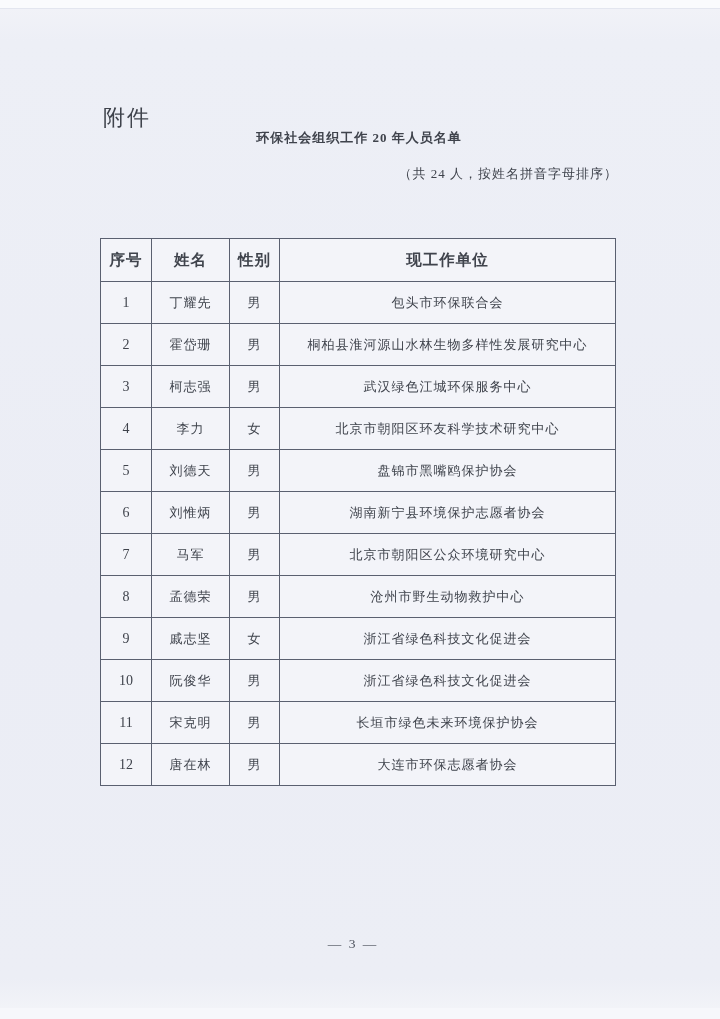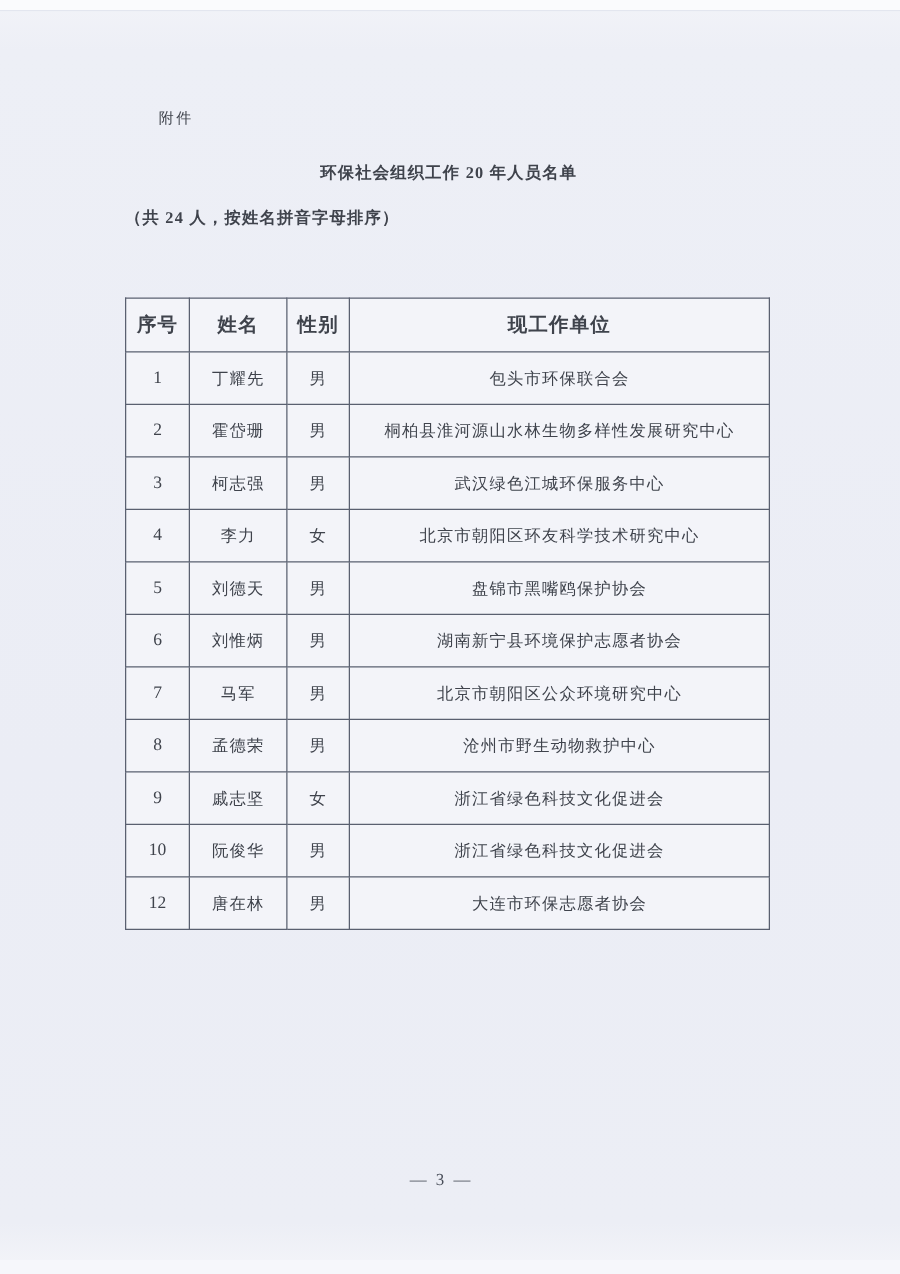--- a/index.html
+++ b/index.html
@@ -23,40 +23,38 @@
     position: absolute; top: 0; left: 0; right: 0; height: 9px;
     background: #fafbfd;
     border-bottom: 1px solid #e3e6ef;
   }
   .edge-bottom {
     position: absolute; bottom: 0; left: 0; right: 0; height: 11px;
     background: #f6f7fb;
   }
   .attachment {
     position: absolute;
-    left: 103px; top: 86px;
-    font-size: 12px;
+    left: 103px; top: 103px;
+    font-size: 22px;
     letter-spacing: 2px;
-    margin-left: 24px;
   }
   .doc-title {
     position: absolute;
     left: 100px; top: 129px; width: 518px;
     text-align: center;
     font-size: 13px;
     font-weight: bold;
     letter-spacing: 1px;
   }
   .doc-subtitle {
     position: absolute;
     left: 100px; top: 165px; width: 518px;
-    text-align: left;
+    text-align: right;
     font-size: 13px;
     letter-spacing: 1px;
-    font-weight: bold;
   }
   table.roster {
     position: absolute;
     left: 100px; top: 238px;
     width: 516px;
     border-collapse: collapse;
     background: var(--table-bg);
     table-layout: fixed;
   }
   table.roster th, table.roster td {
@@ -173,20 +171,26 @@
         <td class="cell-gender">女</td>
         <td class="cell-unit">浙江省绿色科技文化促进会</td>
       </tr>
       <tr>
         <td class="cell-no">10</td>
         <td class="cell-name">阮俊华</td>
         <td class="cell-gender">男</td>
         <td class="cell-unit">浙江省绿色科技文化促进会</td>
       </tr>
       <tr>
+        <td class="cell-no">11</td>
+        <td class="cell-name">宋克明</td>
+        <td class="cell-gender">男</td>
+        <td class="cell-unit">长垣市绿色未来环境保护协会</td>
+      </tr>
+      <tr>
         <td class="cell-no">12</td>
         <td class="cell-name">唐在林</td>
         <td class="cell-gender">男</td>
         <td class="cell-unit">大连市环保志愿者协会</td>
       </tr>
     </tbody>
 </table>
 
 <div class="page-number">— 3 —</div>
 

